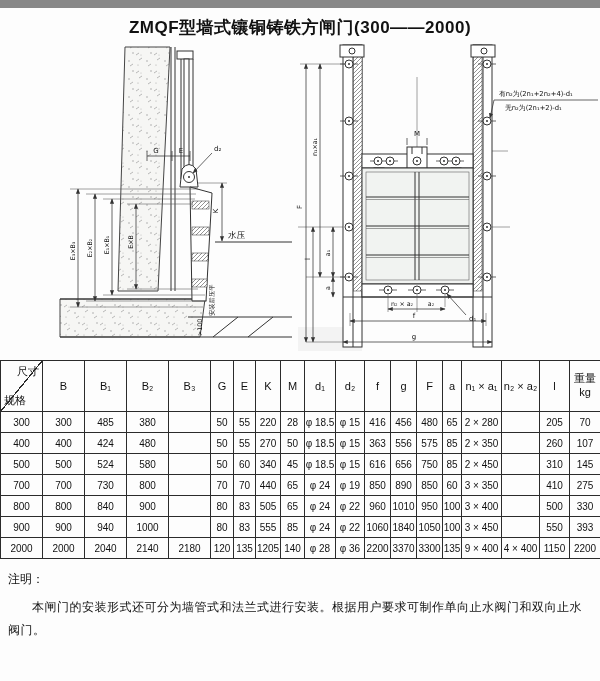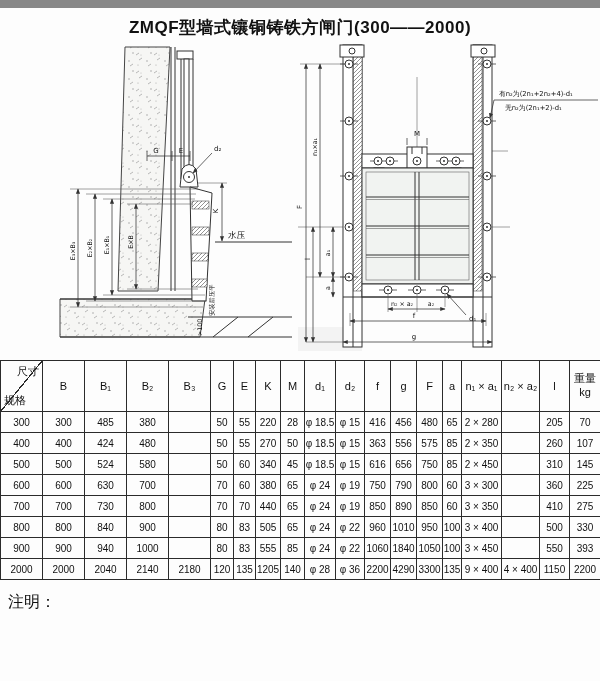--- a/index.html
+++ b/index.html
@@ -26,21 +26,21 @@
               white-space:nowrap;font-weight:normal;}
   .spec-table thead th{height:50px;font-size:11px;}
   .spec-table td{height:20px;}
   .corner{position:relative;font-size:10px;}
   .corner::after{content:"";position:absolute;inset:0;
      background:linear-gradient(to bottom right,transparent calc(50% - .6px),#2b2b2b calc(50% - .6px),#2b2b2b calc(50% + .6px),transparent calc(50% + .6px));}
   .corner .t1{position:absolute;top:3px;right:3px;}
   .corner .t2{position:absolute;bottom:3px;left:3px;}
   .th-weight{font-size:10px;line-height:1.25;}
   
-  .notes{padding:12px 8px 0 8px;font-size:16px;}
+  .notes{padding:12px 8px 0 8px;font-size:12px;}
   .notes-h{margin:0 0 8px 0;}
   .notes-p{margin:0;text-indent:2em;line-height:1.9;letter-spacing:.5px;}
 </style>
 </head>
 <body>
 
 <div class="page">
 
   <div class="title">ZMQF型墙式镶铜铸铁方闸门(300——2000)</div>
 
@@ -373,41 +373,20 @@
           <td>616</td>
           <td>656</td>
           <td>750</td>
           <td>85</td>
           <td>2 × 450</td>
           <td></td>
           <td>310</td>
           <td>145</td>
         </tr>
         <tr>
-          <td>600</td>
-          <td>600</td>
-          <td>630</td>
-          <td>700</td>
-          <td></td>
-          <td>70</td>
-          <td>60</td>
-          <td>380</td>
-          <td>65</td>
-          <td>φ 24</td>
-          <td>φ 19</td>
-          <td>750</td>
-          <td>790</td>
-          <td>800</td>
-          <td>60</td>
-          <td>3 × 300</td>
-          <td></td>
-          <td>360</td>
-          <td>225</td>
-        </tr>
-        <tr>
           <td>700</td>
           <td>700</td>
           <td>730</td>
           <td>800</td>
           <td></td>
           <td>70</td>
           <td>70</td>
           <td>440</td>
           <td>65</td>
           <td>φ 24</td>
@@ -469,28 +448,29 @@
           <td>2040</td>
           <td>2140</td>
           <td>2180</td>
           <td>120</td>
           <td>135</td>
           <td>1205</td>
           <td>140</td>
           <td>φ 28</td>
           <td>φ 36</td>
           <td>2200</td>
-          <td>4290</td>
+          <td>3370</td>
           <td>3300</td>
           <td>135</td>
           <td>9 × 400</td>
           <td>4 × 400</td>
           <td>1150</td>
           <td>2200</td>
         </tr>
       </tbody>
   </table>
 
   <div class="notes">
     <p class="notes-h">注明：</p>
+    <p class="notes-p">本闸门的安装形式还可分为墙管式和法兰式进行安装。根据用户要求可制作单向止水阀门和双向止水阀门。</p>
   </div>
 
 </div>
 
 </body></html>

